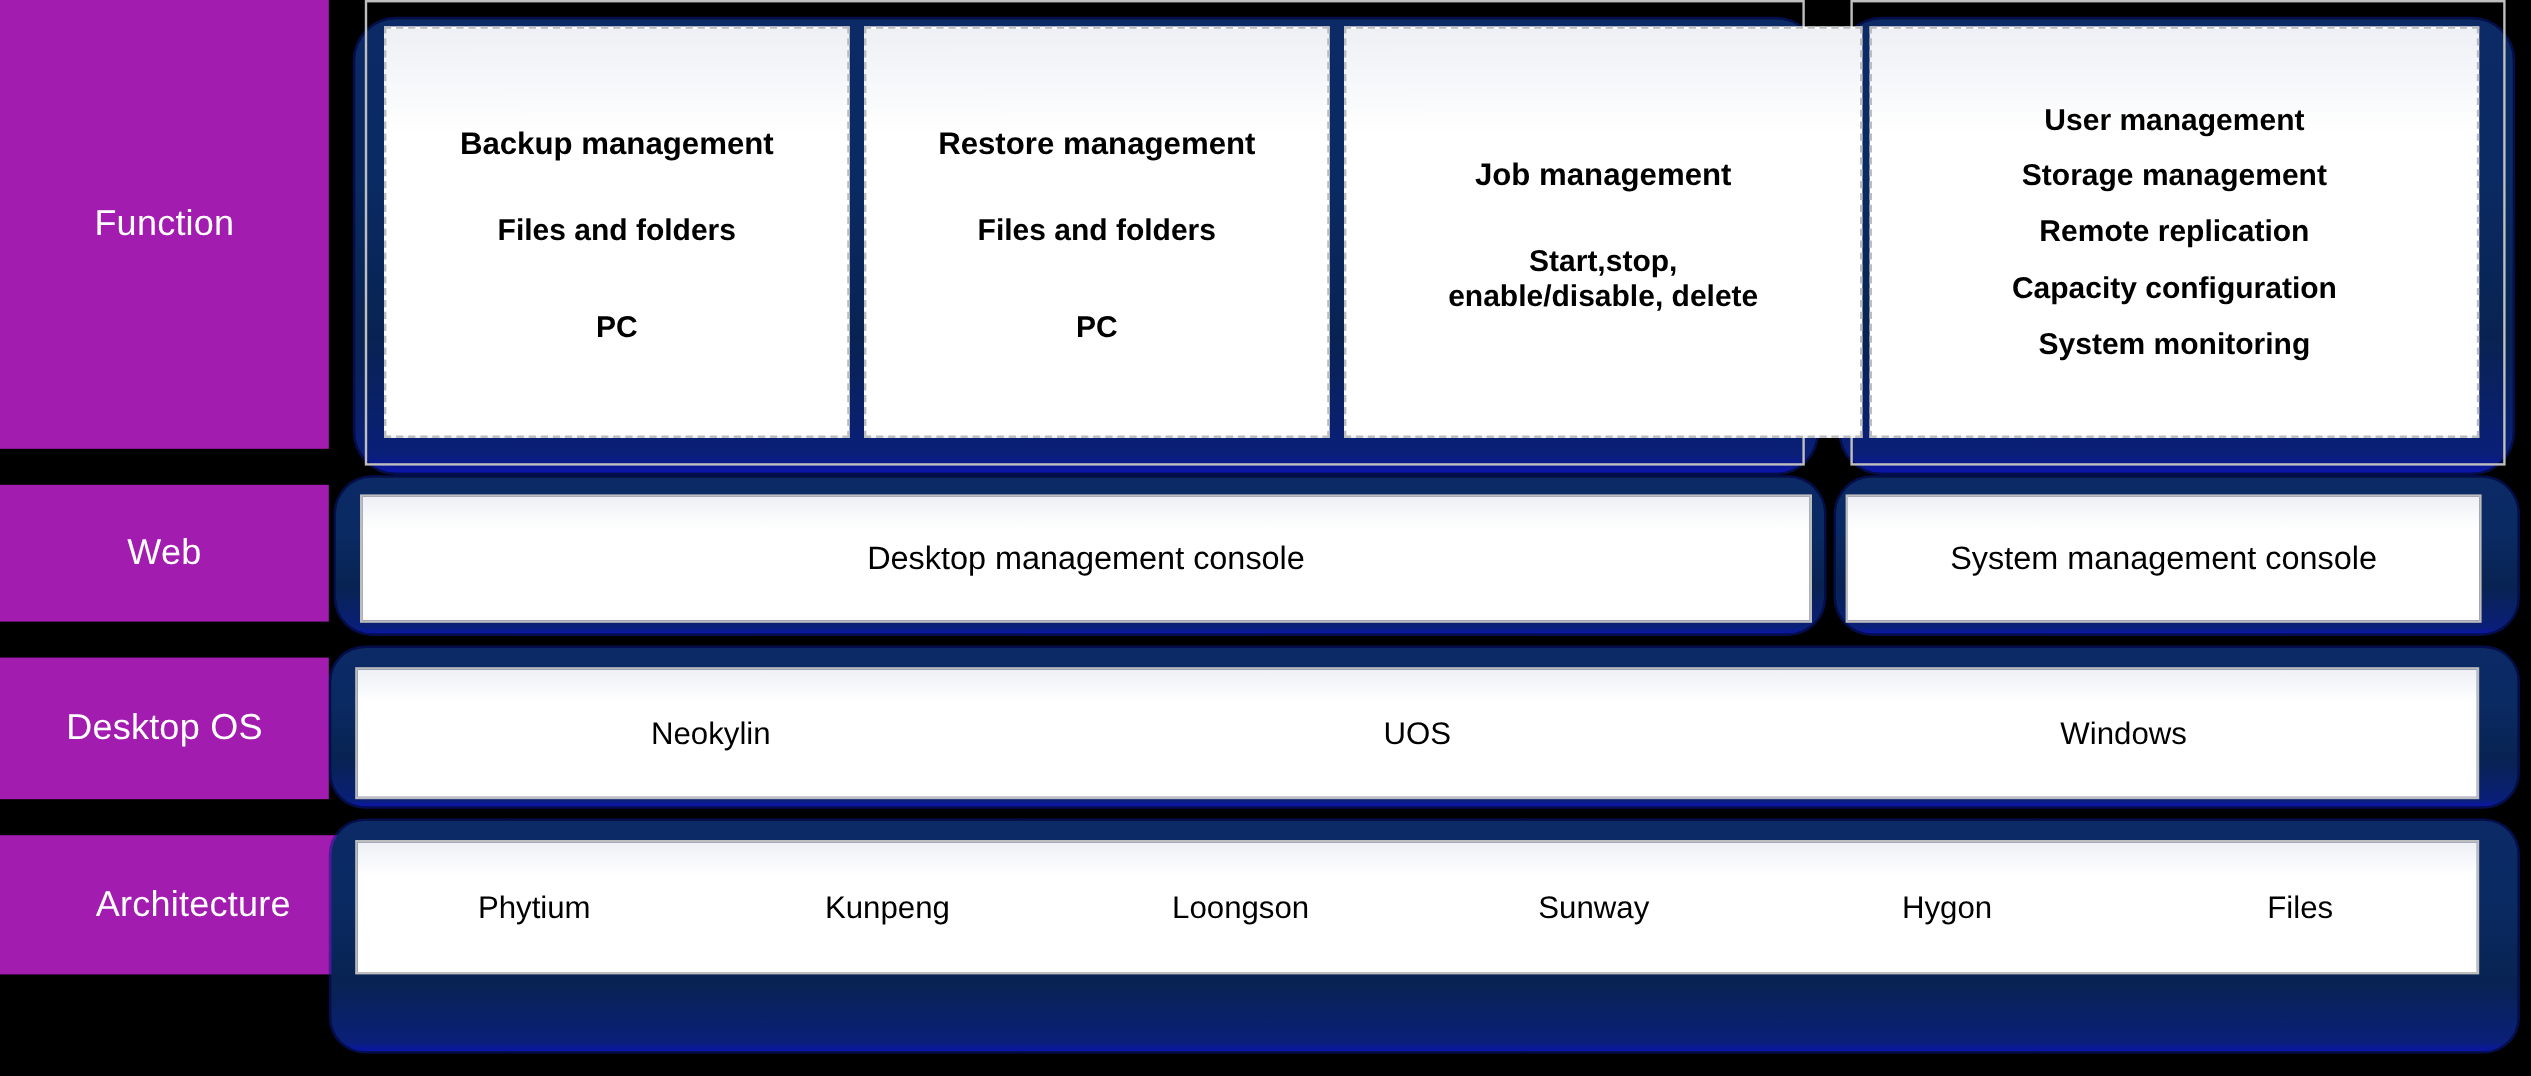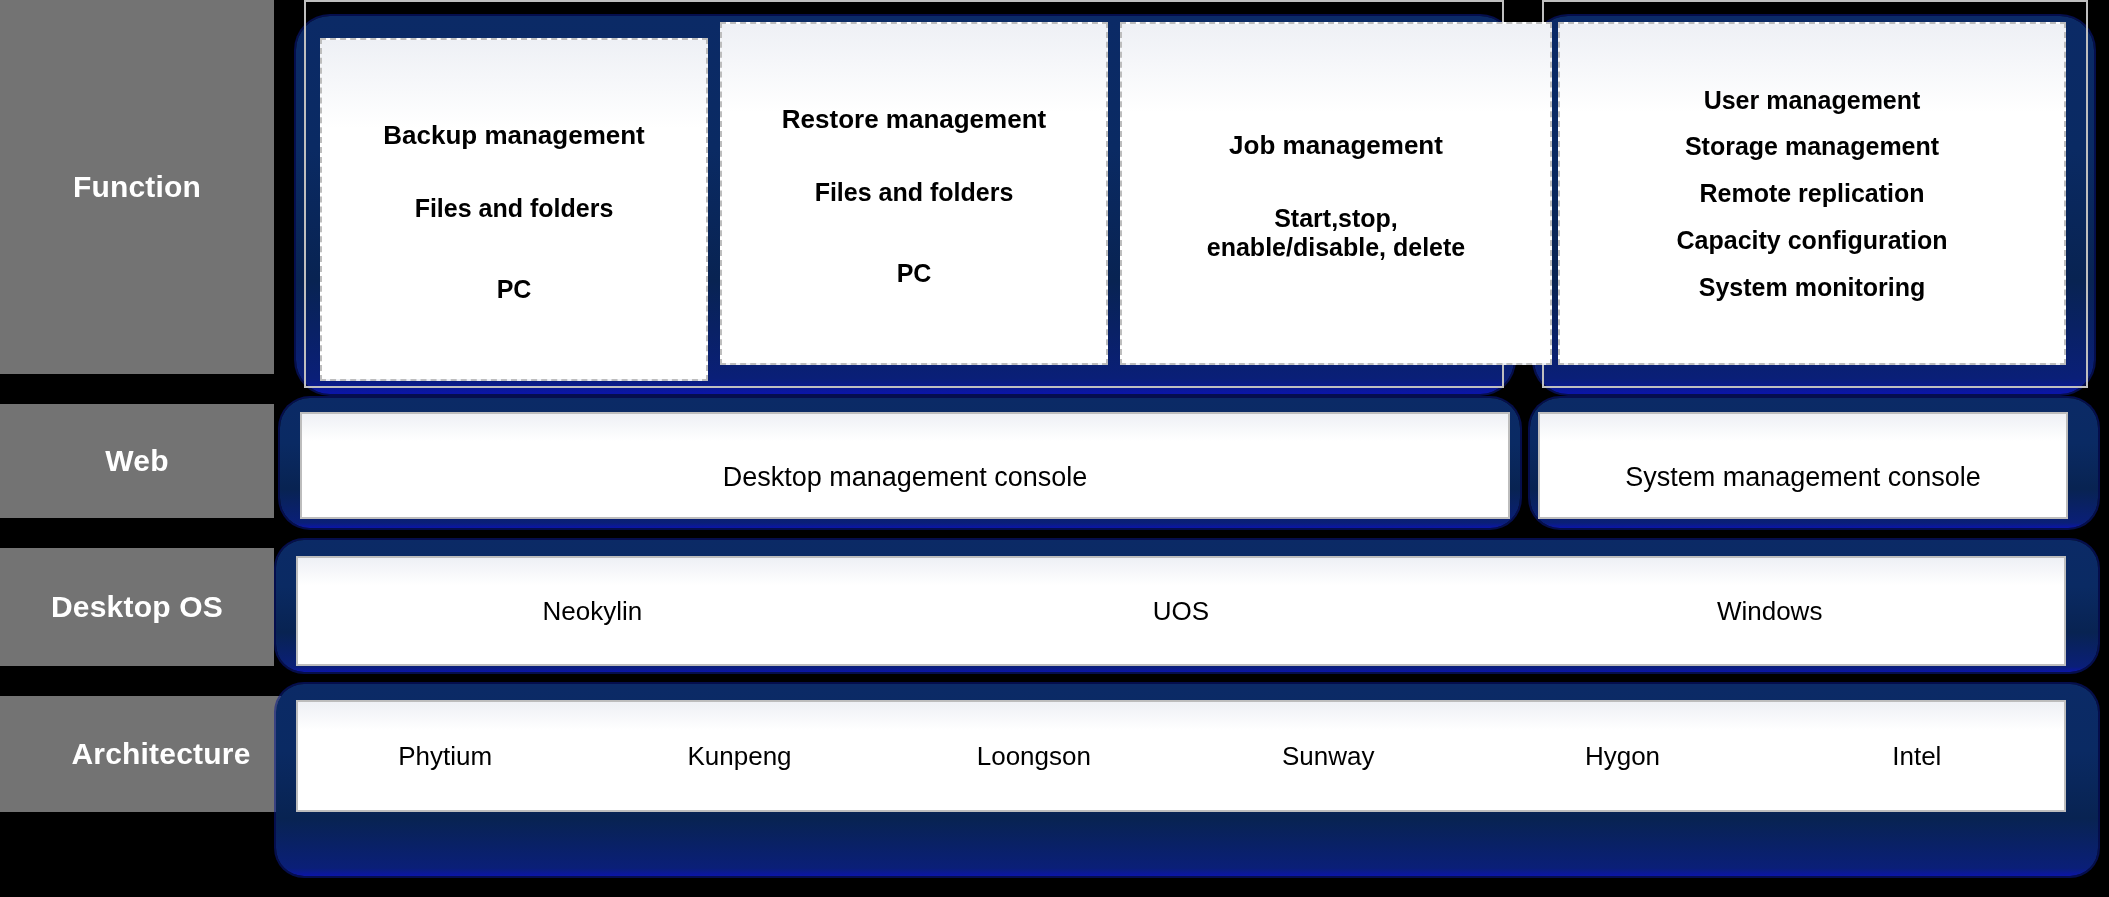--- a/index.html
+++ b/index.html
@@ -6,21 +6,21 @@
   body{
     width:2109px;height:897px;position:relative;overflow:hidden;
     font-family:"Liberation Sans","DejaVu Sans",sans-serif;
     -webkit-font-smoothing:antialiased;
   }
   .stage{position:absolute;inset:0;background:#000;}
 
   
   .label{
     position:absolute;left:0;
-    background:#737373;color:#fff;font-weight:bold;
+    background:#a21caf;color:#fff;font-weight:normal;
     display:flex;align-items:center;justify-content:center;
     letter-spacing:.2px;
   }
   #lbl-function    {top:0;   height:374px; width:274px; font-size:30px;}
   #lbl-web         {top:404px;height:114px;width:274px; font-size:30px;}
   #lbl-desktopos   {top:548px;height:118px;width:274px; font-size:30px;}
   #lbl-architecture{top:696px;height:116px;width:322px; font-size:30px;}
 
   
   .plate{
@@ -58,21 +58,20 @@
   .fn .l2{margin-top:52px;}
 
   
   .adm .card-line{margin:9px 0;}
 
   
   .rowtext{
     width:100%;height:100%;
     display:flex;align-items:center;justify-content:center;
     font-size:27px;
-    margin-top:12px;
   }
   .multi{display:flex;width:100%;height:100%;align-items:center;justify-content:flex-end;}
   .multi > span{
     flex:1 1 0;text-align:center;font-size:26px;white-space:nowrap;
   }
 </style>
 </head>
 <body>
 
 <div class="stage">
@@ -81,21 +80,21 @@
   <div class="label" id="lbl-web">Web</div>
   <div class="label" id="lbl-desktopos">Desktop OS</div>
   <div class="label" id="lbl-architecture">Architecture</div>
 
   <div class="plate" style="left:296px;top:16px;width:1218px;height:378px;"></div>
   <div class="frame" style="left:304px;top:0px;width:1200px;height:388px;"></div>
 
   <div class="plate" style="left:1534px;top:16px;width:560px;height:378px;"></div>
   <div class="frame" style="left:1542px;top:0px;width:546px;height:388px;"></div>
 
-  <div class="card dashed fn" style="left:320px;top:38px;width:388px;height:343px;">
+  <div class="card dashed fn" style="left:320px;top:22px;width:388px;height:343px;">
     <div class="card-inner">
       <div class="card-title">Backup management</div>
       <div class="card-line l1">Files and folders</div>
       <div class="card-line l2">PC</div>
     </div>
   </div>
 
   <div class="card dashed fn" style="left:720px;top:22px;width:388px;height:343px;">
     <div class="card-inner">
       <div class="card-title">Restore management</div>
@@ -143,17 +142,17 @@
   </div>
 
   <div class="plate" style="left:276px;top:684px;width:1822px;height:192px;border-radius:28px;"></div>
   <div class="card solid" style="left:296px;top:700px;width:1770px;height:112px;">
     <div class="multi">
       <span>Phytium</span>
       <span>Kunpeng</span>
       <span>Loongson</span>
       <span>Sunway</span>
       <span>Hygon</span>
-      <span>Intel</span>
+      <span>Files</span>
     </div>
   </div>
 
 </div>
 
 </body></html>

